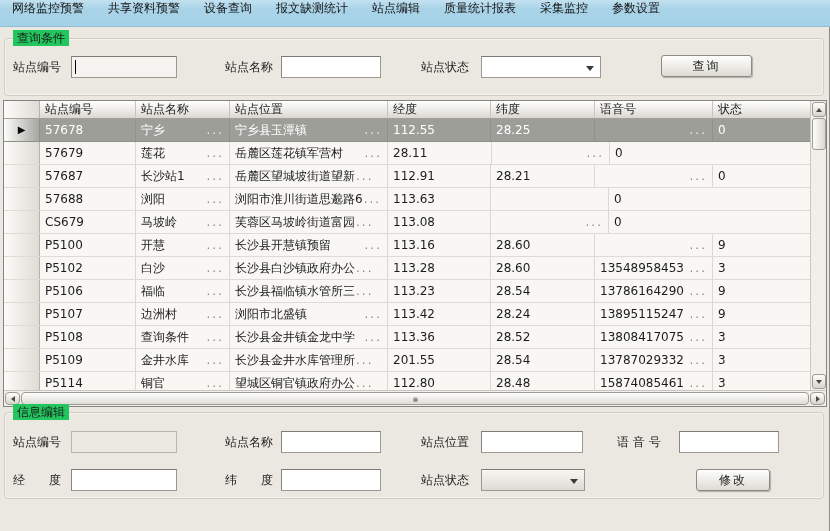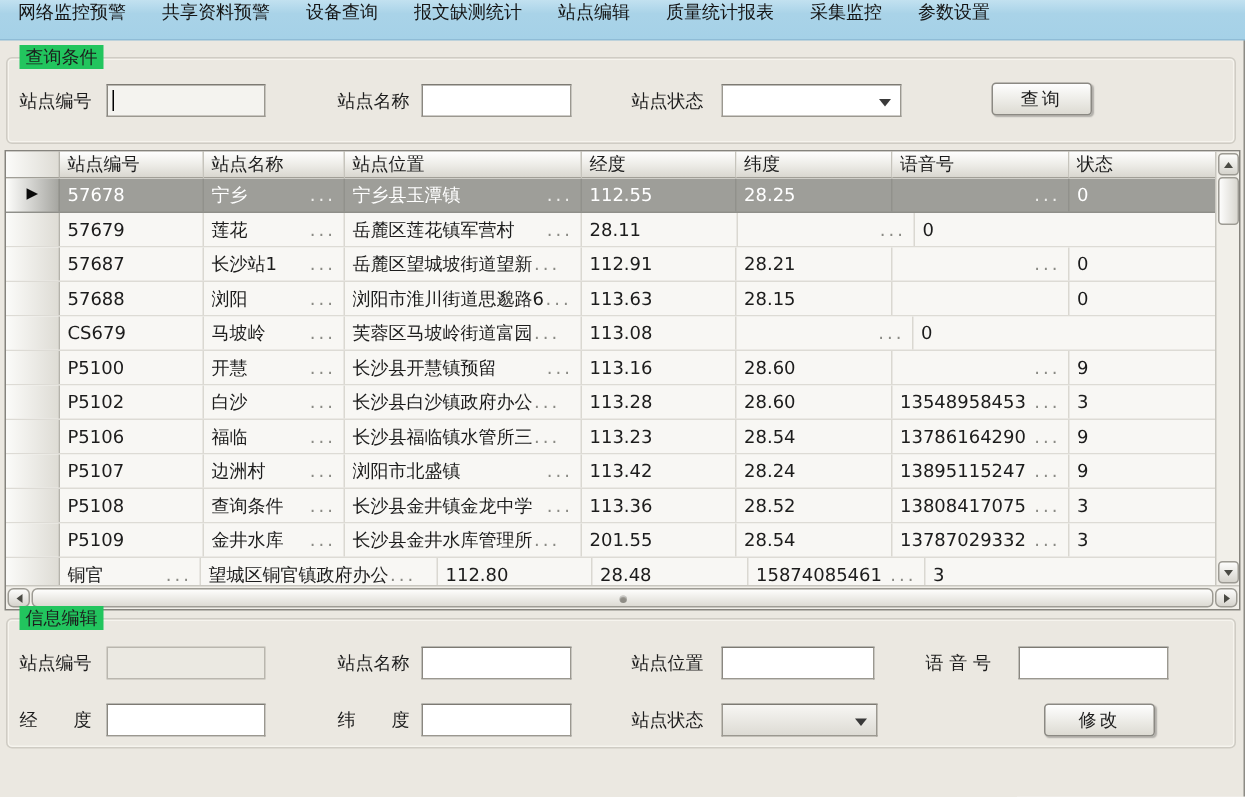--- a/index.html
+++ b/index.html
@@ -180,21 +180,21 @@
 
     <span class="lbl" style="left:220px; top:17px;">站点名称</span>
     <input class="tbox" style="left: 276px; top: 17px; width: 100px;" value="">
 
     <span class="lbl" style="left:416px; top:17px;">站点状态</span>
     <div class="combo" style="left:476px; top:17px; width:120px;">
       <span></span>
       <span class="arrow"></span>
     </div>
 
-    <button class="btn" style="left:656px; top:16px; width:67px;">查询</button>
+    <button class="btn" style="left:656px; top:16px; width:91px;">查询</button>
   </div>
 
   <div class="grid">
     <div class="grid-top">
       <div class="grid-main">
         <div class="hrow">
           <div class="hcell c-sel"></div>
           <div class="hcell c-id">站点编号</div>
           <div class="hcell c-name">站点名称</div>
           <div class="hcell c-loc">站点位置</div>
@@ -293,23 +293,20 @@
                 <span class="txt">浏阳</span>
                 <span class="dots far">...</span>
               </div>
       <div class="cell c-loc">
                 <span class="txt">浏阳市淮川街道思邈路6</span>
                 <span class="dots">...</span>
               </div>
       <div class="cell c-lon">
                 <span class="txt">113.63</span>
               </div>
-      <div class="cell c-lat">
-                <span class="txt">28.15</span>
-              </div>
       <div class="cell c-voice">
                 <span class="txt"></span>
               </div>
       <div class="cell c-status">
                 <span class="txt">0</span>
               </div>
     </div>
             <div class="row loc-trunc">
       <div class="cell c-sel"></div>
       <div class="cell c-id">
@@ -491,20 +488,23 @@
       <div class="cell c-voice">
                 <span class="txt">13787029332</span>
                 <span class="dots far voice-dots">...</span>
               </div>
       <div class="cell c-status">
                 <span class="txt">3</span>
               </div>
     </div>
             <div class="row loc-trunc">
       <div class="cell c-sel"></div>
+      <div class="cell c-id">
+                <span class="txt">P5114</span>
+              </div>
       <div class="cell c-name">
                 <span class="txt">铜官</span>
                 <span class="dots far">...</span>
               </div>
       <div class="cell c-loc">
                 <span class="txt">望城区铜官镇政府办公</span>
                 <span class="dots">...</span>
               </div>
       <div class="cell c-lon">
                 <span class="txt">112.80</span>

